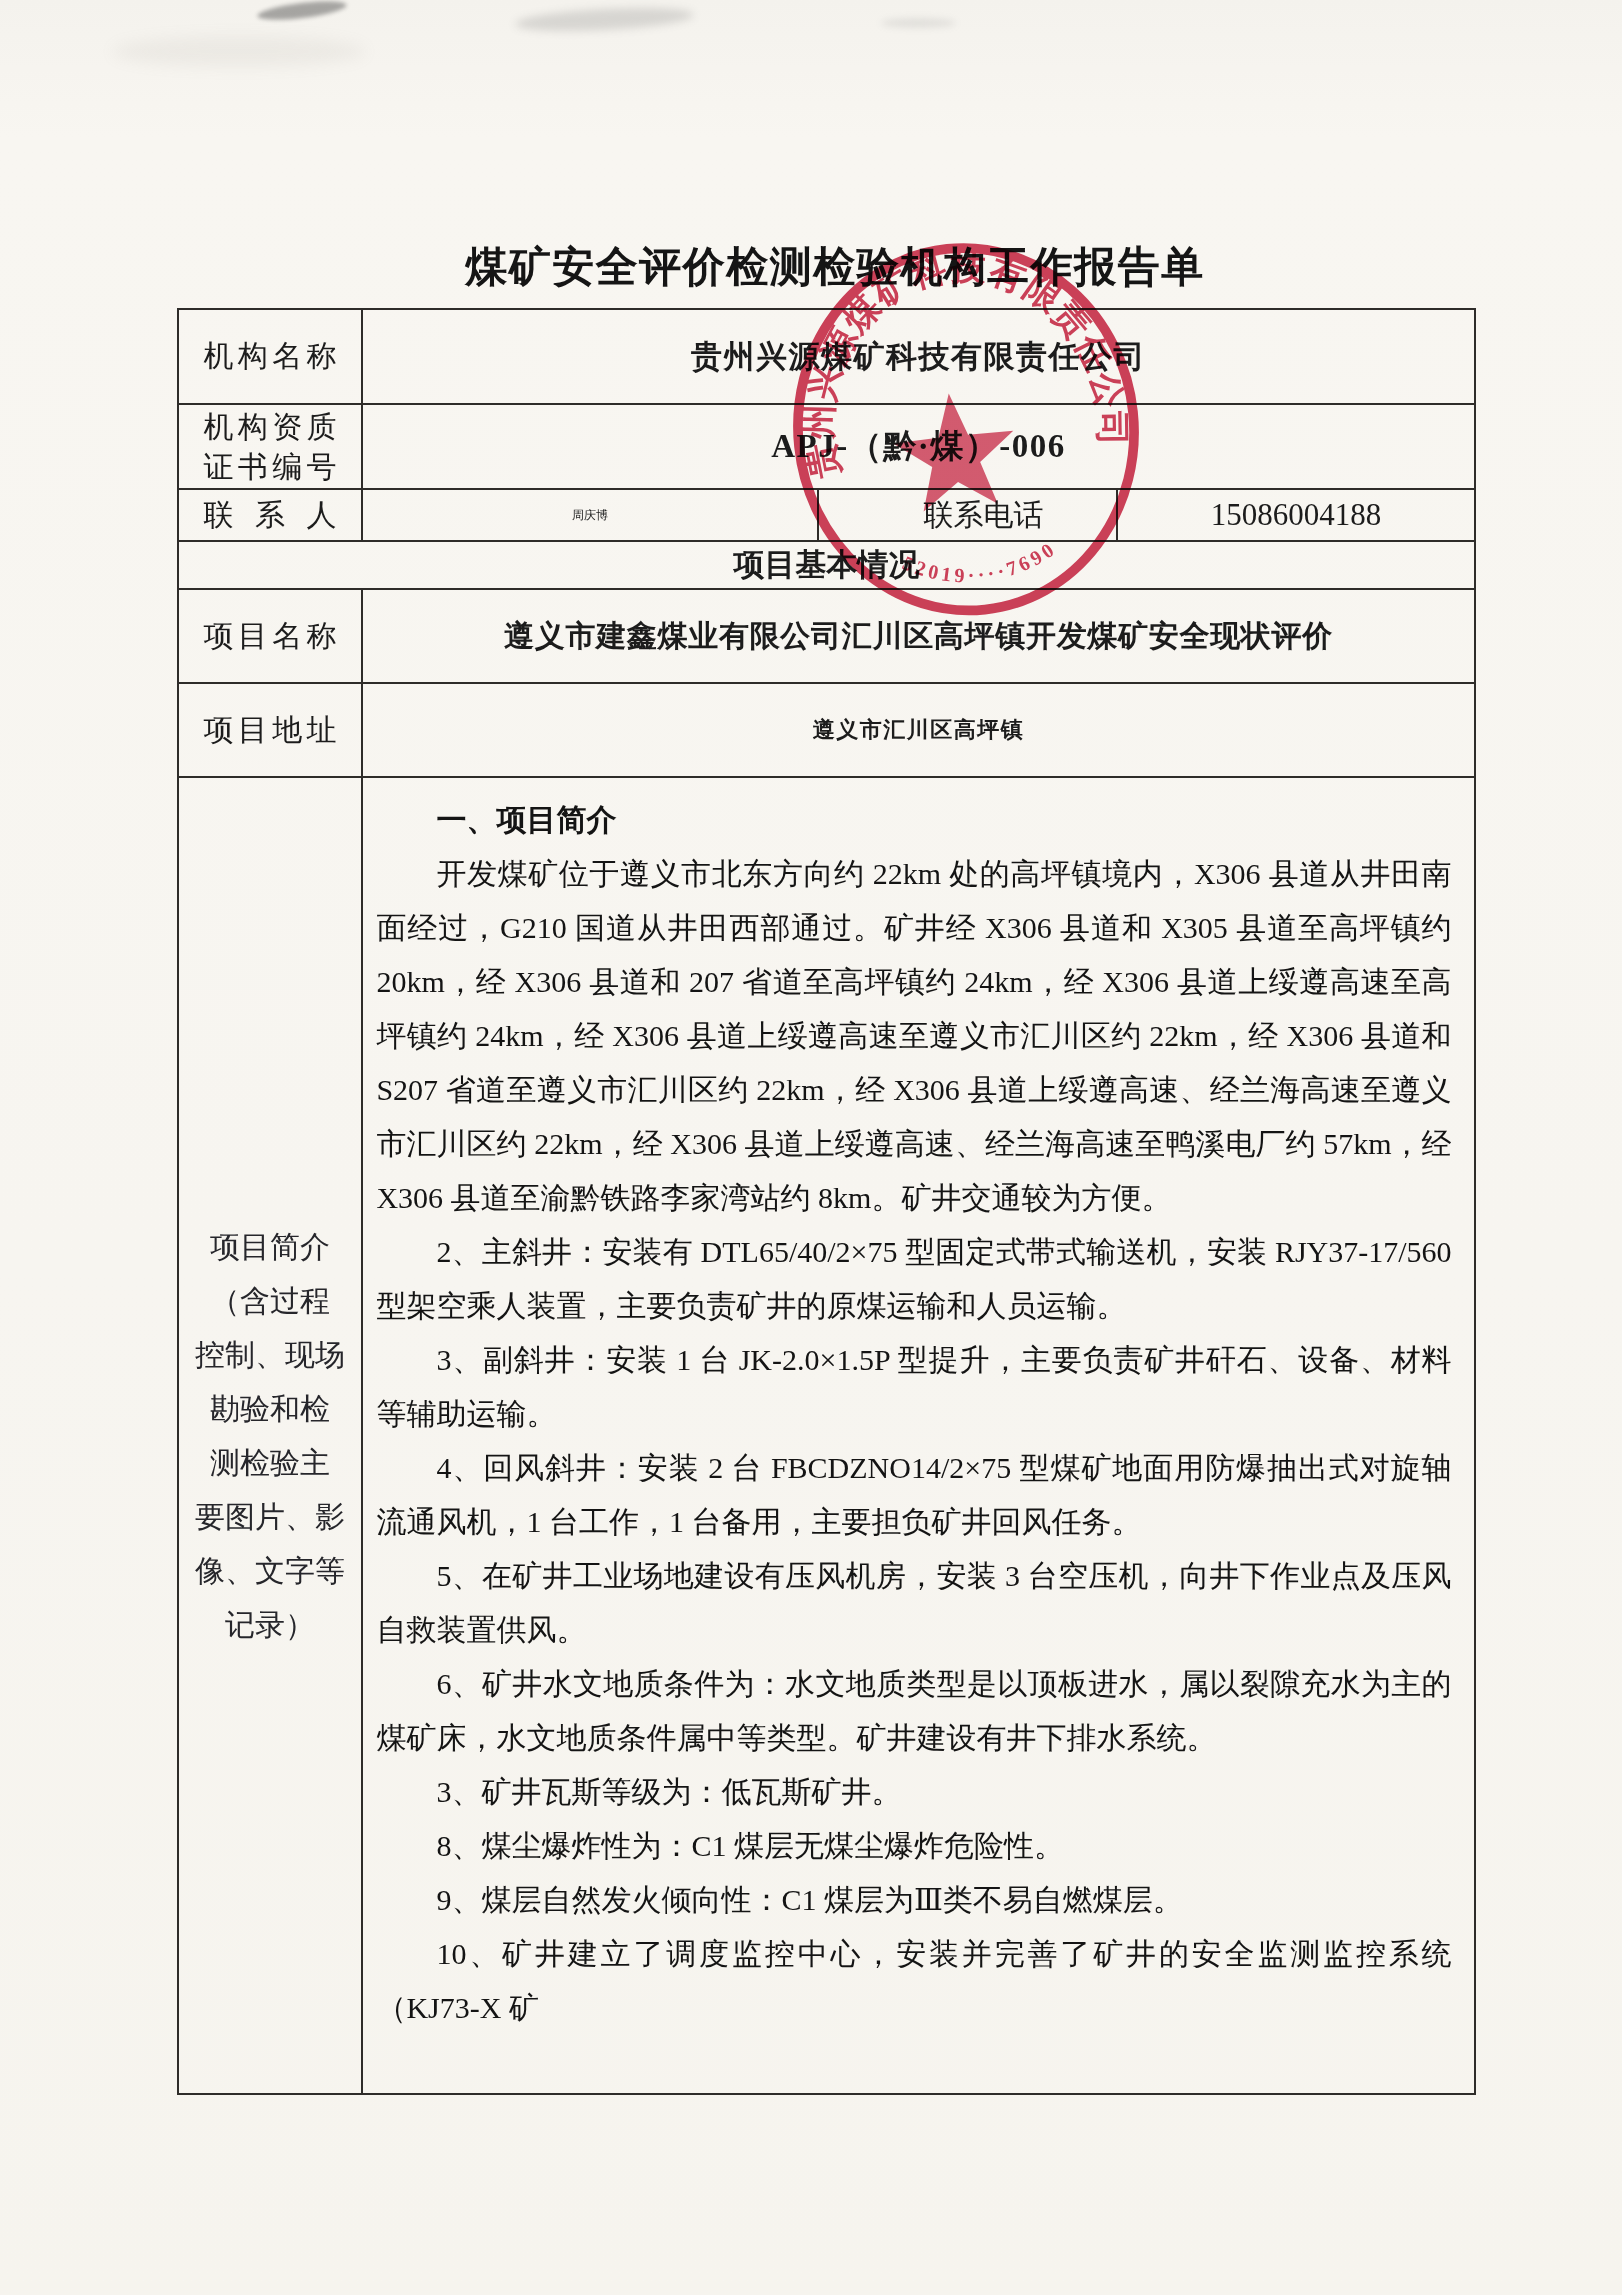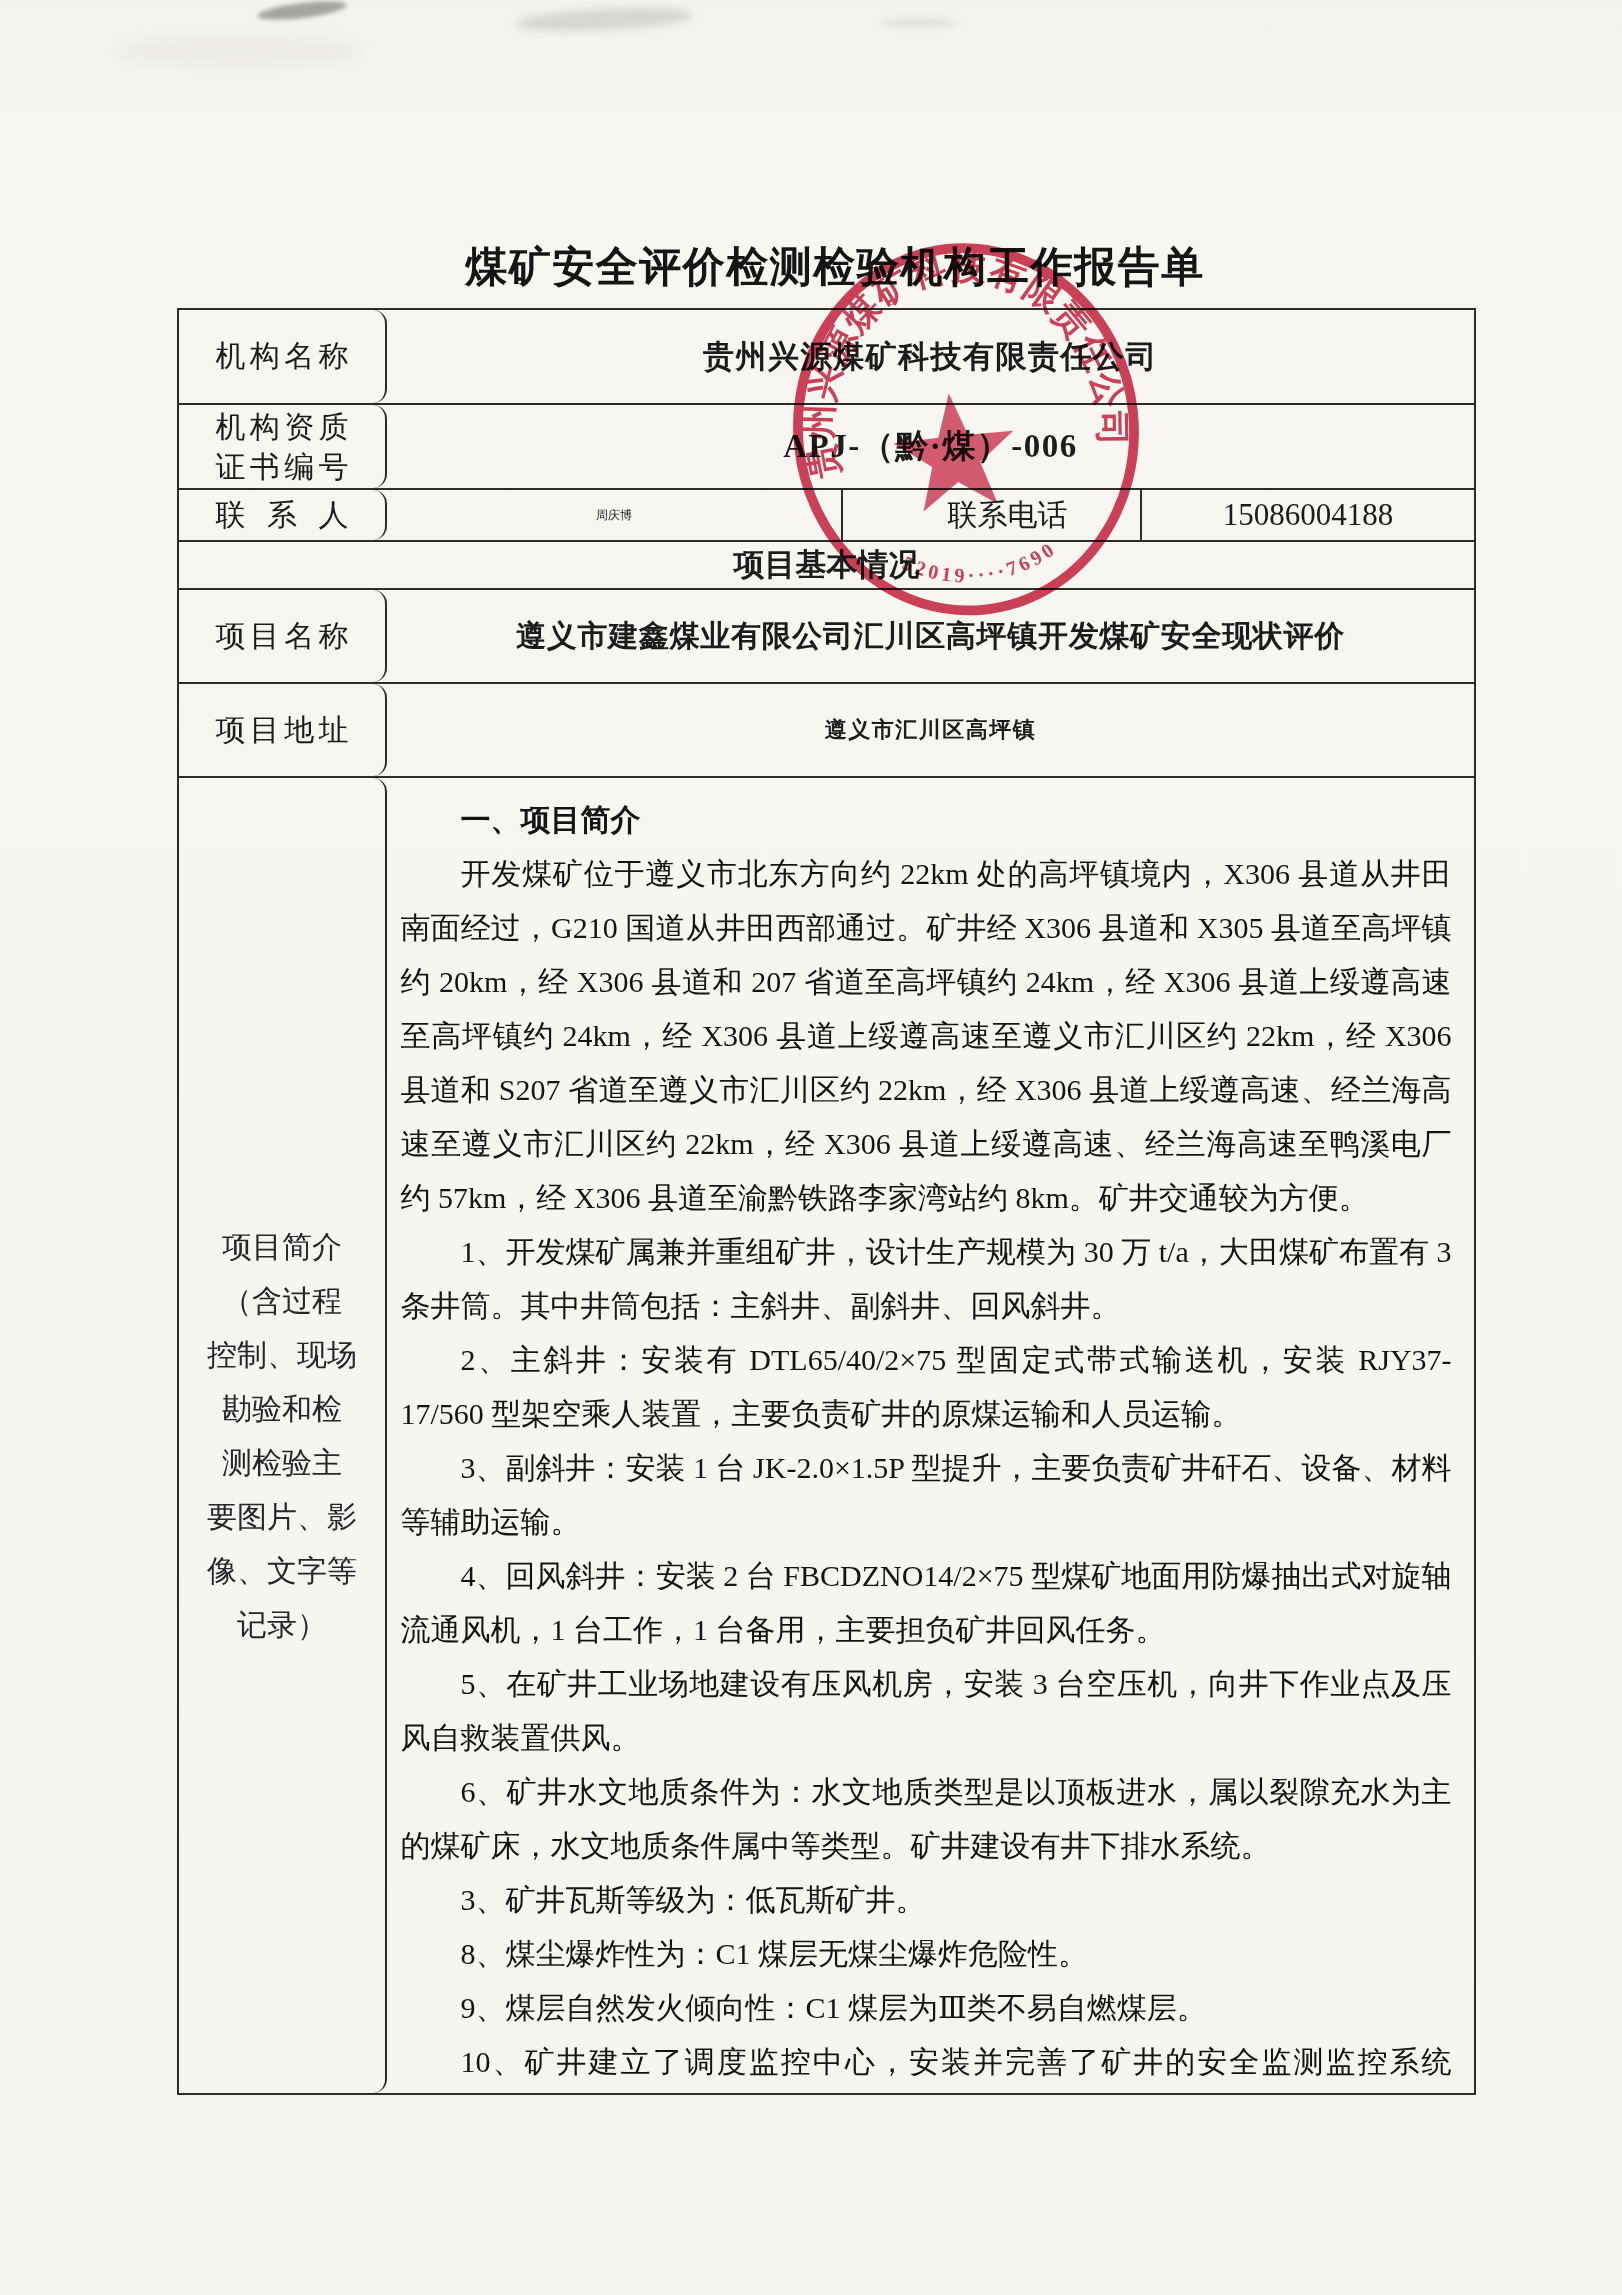--- a/index.html
+++ b/index.html
@@ -29,21 +29,21 @@
   .doc-table{
     position:absolute;left:177px;top:308px;width:1299px;height:1787px;
     box-sizing:border-box;border:2.2px solid #2e2c29;
     display:flex;flex-direction:column;
   }
   .row{display:flex;box-sizing:border-box;border-bottom:2.2px solid #2e2c29;}
   .row:last-child{border-bottom:none;}
   .h127{height:95px}.h114{height:85px}.h70{height:52px}.h64{height:48px}.h126{height:94px}
   .grow{flex:1;min-height:0;}
   .cell{box-sizing:border-box;display:flex;align-items:center;justify-content:center;}
-  .label-cell{width:208px;border-right:2.2px solid #2e2c29;flex:none;font-size:30px;border-radius:14px;}
+  .label-cell{width:184px;border-right:2.2px solid #2e2c29;flex:none;font-size:30px;}
   .value-cell{flex:1;font-size:31px;}
   .jlabel{display:inline-block;width:133px;text-align:justify;text-align-last:justify;}
   .cert-label{line-height:40px;}
   .w611{width:456px;border-right:2.2px solid #2e2c29;flex:none;}
   .w401{width:299px;border-right:2.2px solid #2e2c29;flex:none;font-size:30px;padding-left:32px;}
   .section-row{justify-content:center;font-size:31px;font-weight:700;}
   .pname{font-size:30px;font-weight:700;letter-spacing:0.7px;}
   .paddr{font-size:22px;font-weight:700;letter-spacing:1.5px;}
   .orgname{font-size:31px;font-weight:700;letter-spacing:1.5px;}
   .certval{font-size:33px;font-weight:700;letter-spacing:1.5px;text-align:center;}
@@ -142,21 +142,20 @@
 控制、现场
 勘验和检
 测检验主
 要图片、影
 像、文字等
 记录）</span>
       </div>
       <div class="intro-body">
         <p class="heading">一、项目简介</p>
         <p>开发煤矿位于遵义市北东方向约 22km 处的高坪镇境内，X306 县道从井田南面经过，G210 国道从井田西部通过。矿井经 X306 县道和 X305 县道至高坪镇约 20km，经 X306 县道和 207 省道至高坪镇约 24km，经 X306 县道上绥遵高速至高坪镇约 24km，经 X306 县道上绥遵高速至遵义市汇川区约 22km，经 X306 县道和 S207 省道至遵义市汇川区约 22km，经 X306 县道上绥遵高速、经兰海高速至遵义市汇川区约 22km，经 X306 县道上绥遵高速、经兰海高速至鸭溪电厂约 57km，经 X306 县道至渝黔铁路李家湾站约 8km。矿井交通较为方便。</p>
-        <p>1、开发煤矿属兼并重组矿井，设计生产规模为 30 万 t/a，大田煤矿布置有 3 条井筒。其中井筒包括：主斜井、副斜井、回风斜井。</p>
         <p>2、主斜井：安装有 DTL65/40/2×75 型固定式带式输送机，安装 RJY37-17/560 型架空乘人装置，主要负责矿井的原煤运输和人员运输。</p>
         <p>3、副斜井：安装 1 台 JK-2.0×1.5P 型提升，主要负责矿井矸石、设备、材料等辅助运输。</p>
         <p>4、回风斜井：安装 2 台 FBCDZNO14/2×75 型煤矿地面用防爆抽出式对旋轴流通风机，1 台工作，1 台备用，主要担负矿井回风任务。</p>
         <p>5、在矿井工业场地建设有压风机房，安装 3 台空压机，向井下作业点及压风自救装置供风。</p>
         <p>6、矿井水文地质条件为：水文地质类型是以顶板进水，属以裂隙充水为主的煤矿床，水文地质条件属中等类型。矿井建设有井下排水系统。</p>
         <p>3、矿井瓦斯等级为：低瓦斯矿井。</p>
         <p>8、煤尘爆炸性为：C1 煤层无煤尘爆炸危险性。</p>
         <p>9、煤层自然发火倾向性：C1 煤层为Ⅲ类不易自燃煤层。</p>
         <p>10、矿井建立了调度监控中心，安装并完善了矿井的安全监测监控系统（KJ73-X 矿</p>
       </div>

